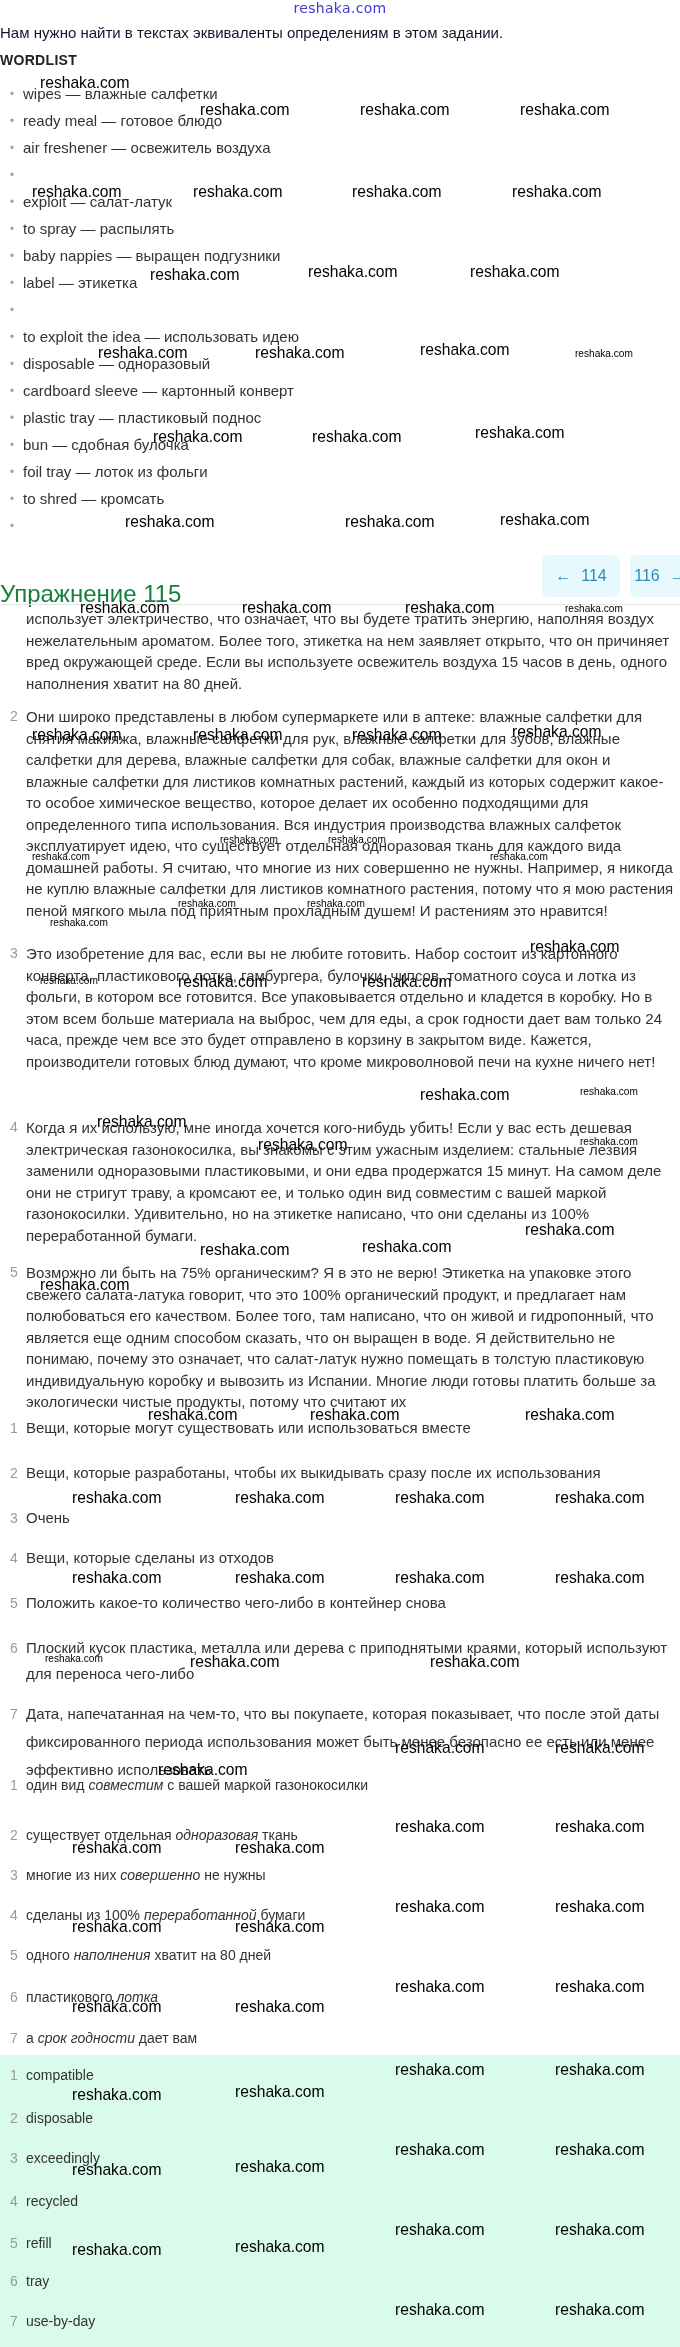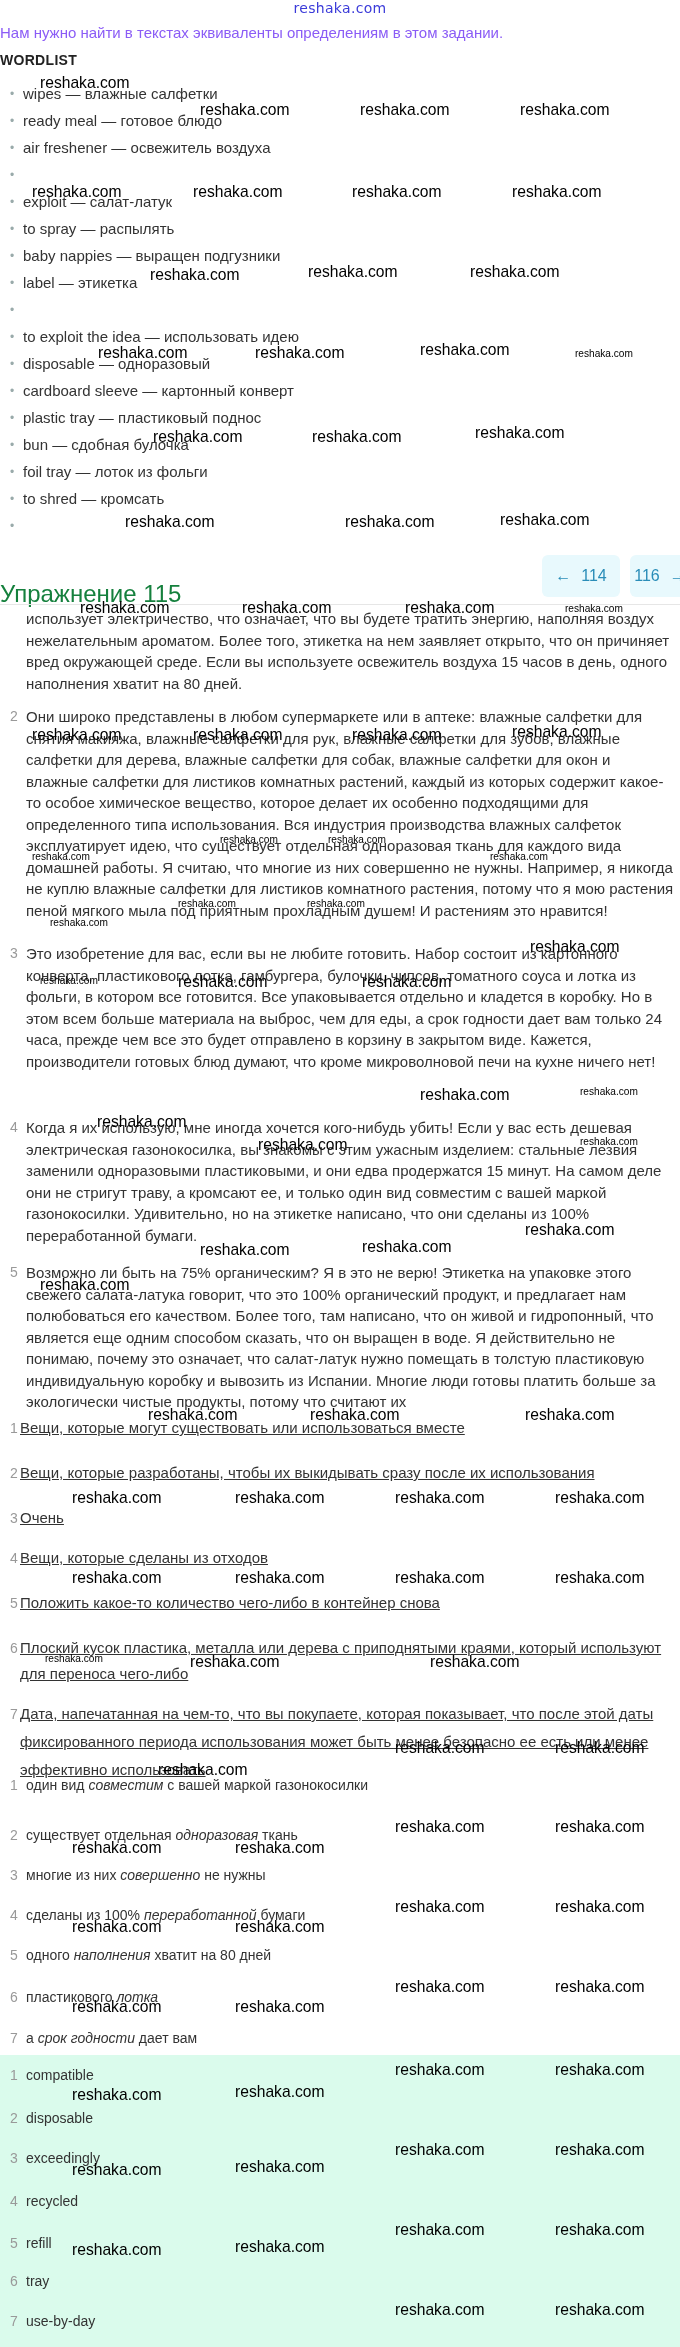--- a/index.html
+++ b/index.html
@@ -5,21 +5,21 @@
   html, body { margin: 0; padding: 0; background: #ffffff; }
   body {
     width: 680px; height: 2347px; position: relative; overflow: hidden;
     font-family: "Liberation Sans", sans-serif; color: #2b2b2b;
   }
   .top-wm {
     position: absolute; top: 0; left: 0; width: 680px; text-align: center;
     font-family: "DejaVu Sans", sans-serif; font-size: 14px; color: #3b3bd9;
     letter-spacing: 0.3px;
   }
-  .intro { position: absolute; top: 24px; left: 0; font-size: 15px; color: #8b5cf6; }
+  .intro { position: absolute; top: 24px; left: 0; font-size: 15px; color: #0f172a; }
   .wl-title { position: absolute; top: 52px; left: 0; font-size: 14px; font-weight: bold; color: #222; letter-spacing: 0.3px; }
   .wordlist { position: absolute; top: 84px; left: 10px; margin: 0; padding: 0; list-style: none; }
   .wordlist li { height: 27px; line-height: 20px; font-size: 15px; color: #333; display: flex; align-items: flex-start; }
   .wordlist .bullet { color: #9aa; width: 9px; font-size: 12px; margin-right: 4px; }
   .wordlist em { font-style: italic; }
 
   .ex-title { position: absolute; top: 560px; left: 0; font-size: 24px; color: #15803d; font-weight: normal; }
   .nav-btn {
     position: absolute; top: 555px; height: 42px; border-radius: 6px; background: #e8f9fd;
     color: #2a8db8; font-size: 16px; display: flex; align-items: center; justify-content: center;
@@ -27,21 +27,21 @@
   .nav-prev { left: 542px; width: 78px; }
   .nav-next { left: 630px; width: 60px; }
   .nav-btn .arrow { margin-right: 10px; font-size: 16px; }
 
   .text-panel { position: absolute; top: 604px; left: 0; width: 680px; border-top: 1px solid #e6e6e6; }
   .para { position: absolute; left: 0; width: 675px; font-size: 15px; line-height: 21.5px; color: #333; }
   .para .num { position: absolute; left: 10px; color: #999; font-size: 14px; }
   .para .body { margin-left: 26px; display: block; }
   .def { position: absolute; left: 0; width: 675px; font-size: 15px; line-height: 26px; color: #333; }
   .def .num { position: absolute; left: 10px; color: #999; font-size: 14px; }
-  .def .body { margin-left: 20px; display: block; text-decoration: underline; }
+  .def .body { margin-left: 26px; display: block; }
 
   .phr { position: absolute; left: 0; width: 680px; font-size: 14px; color: #333; line-height: 20px; }
   .phr .num { position: absolute; left: 10px; color: #999; }
   .phr .body { margin-left: 26px; display: block; }
   .phr b { font-style: italic; font-weight: normal; }
 
   .answers { position: absolute; top: 2055px; left: 0; width: 680px; height: 292px; background: #dafbec; }
   .ans { position: absolute; left: 0; font-size: 14px; color: #333; }
   .ans .num { position: absolute; left: 10px; color: #999; }
   .ans .body { margin-left: 26px; display: block; }

